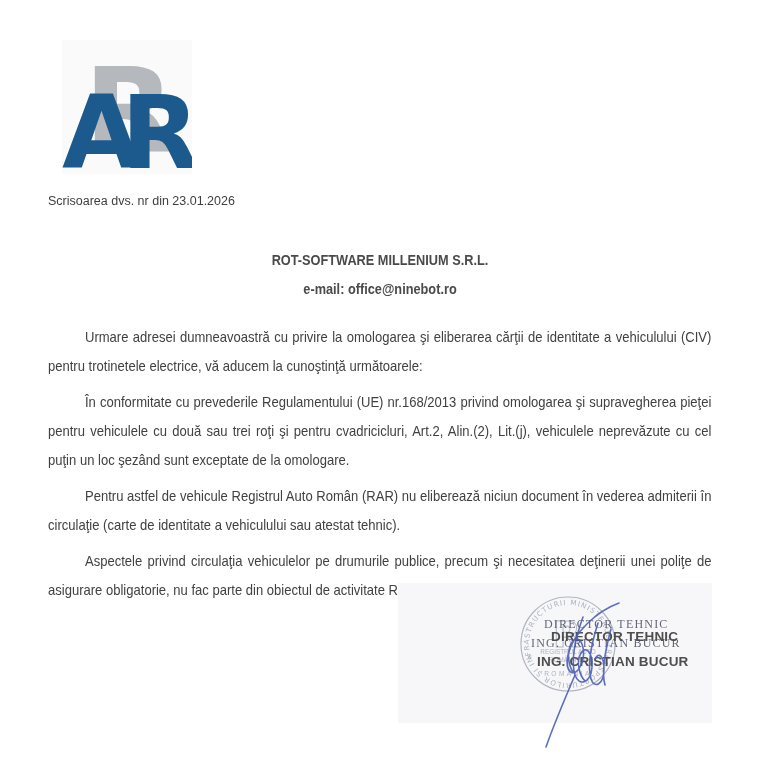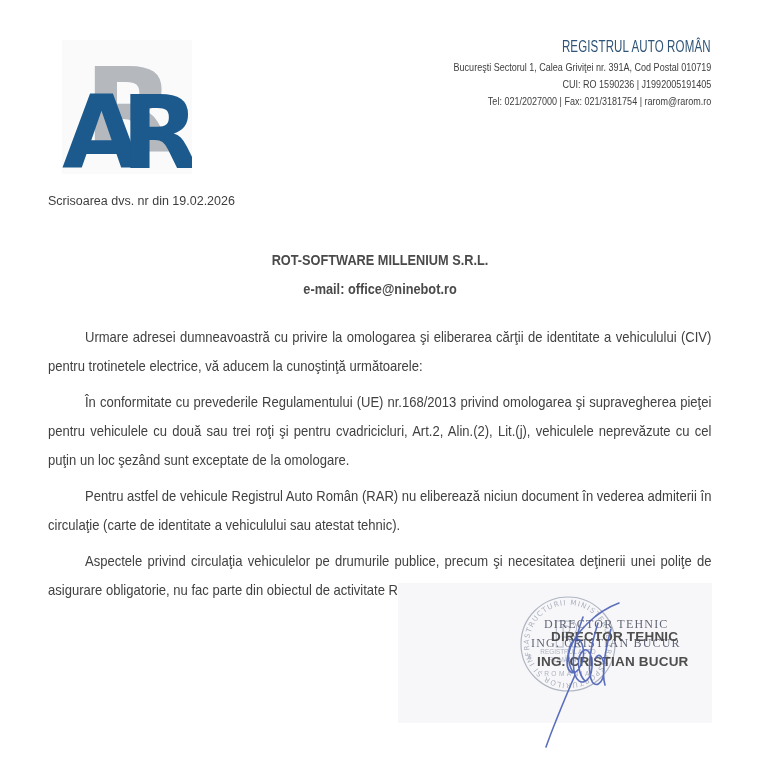--- a/index.html
+++ b/index.html
@@ -69,31 +69,23 @@
 
 <div class="page">
 
   <div class="logo-box">
     <svg viewBox="0 0 130 134">
       <text x="22" y="112" font-family="DejaVu Sans, sans-serif" font-weight="bold" font-size="118" fill="#b5b9bd">R</text>
       <text x="0" y="128" font-family="DejaVu Sans, sans-serif" font-weight="bold" font-size="102" letter-spacing="-20" fill="#1c5a8d">AR</text>
     </svg>
   </div>
 
-  <div class="letterhead">
-    <div class="org-name">REGISTRUL AUTO ROMÂN</div><br>
-    <div class="org-lines">
-      <div>Bucureşti Sectorul 1, Calea Griviţei nr. 391A, Cod Postal 010719</div>
-      <div>CUI: RO 1590236 | J1992005191405</div>
-      <div>Tel: 021/2027000 | Fax: 021/3181754 | rarom@rarom.ro</div>
-    </div>
-  </div>
 
   <div class="refs">
-    <span>Scrisoarea dvs. nr din 19.02.2026</span>
+    <span>Scrisoarea dvs. nr din 23.01.2026</span>
   </div>
 
   <div class="addressee">
     <div>ROT-SOFTWARE MILLENIUM S.R.L.</div>
     <div>e-mail: office@ninebot.ro</div>
   </div>
 
   <div class="body-text">
     <p>Urmare adresei dumneavoastră cu privire la omologarea şi eliberarea cărţii de identitate a vehiculului (CIV) pentru trotinetele electrice, vă aducem la cunoştinţă următoarele:</p>
     <p>În conformitate cu prevederile Regulamentului (UE) nr.168/2013 privind omologarea şi supravegherea pieţei pentru vehiculele cu două sau trei roţi şi pentru cvadricicluri, Art.2, Alin.(2), Lit.(j), vehiculele neprevăzute cu cel puţin un loc şezând sunt exceptate de la omologare.</p>

